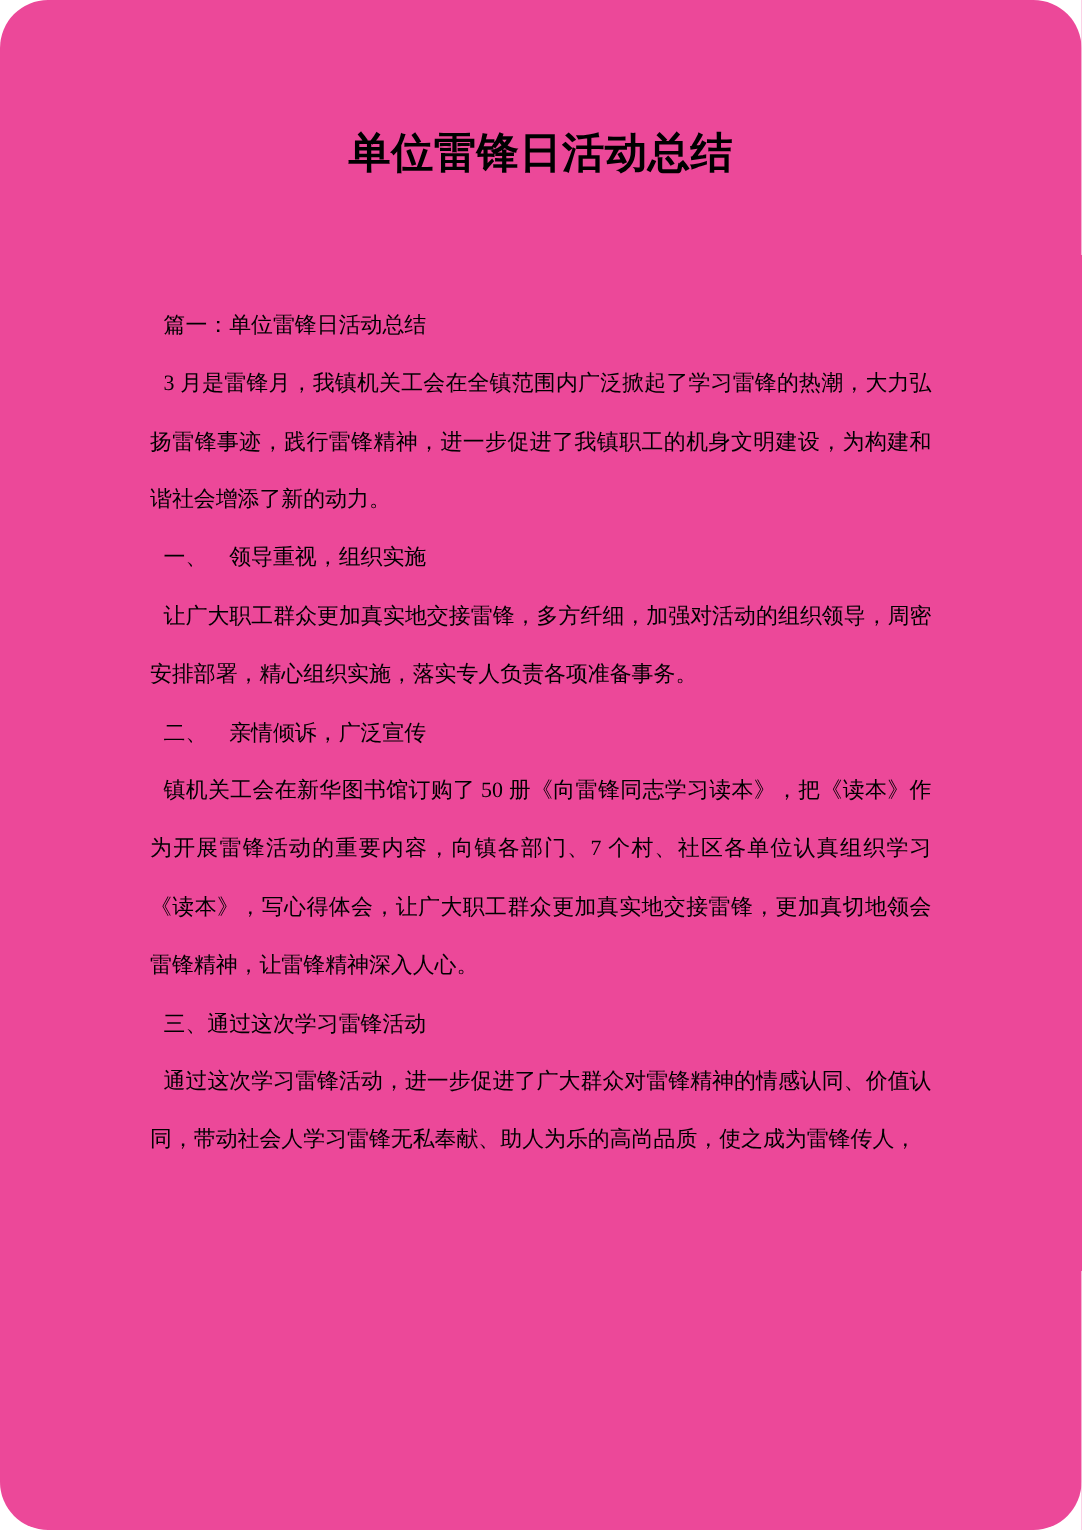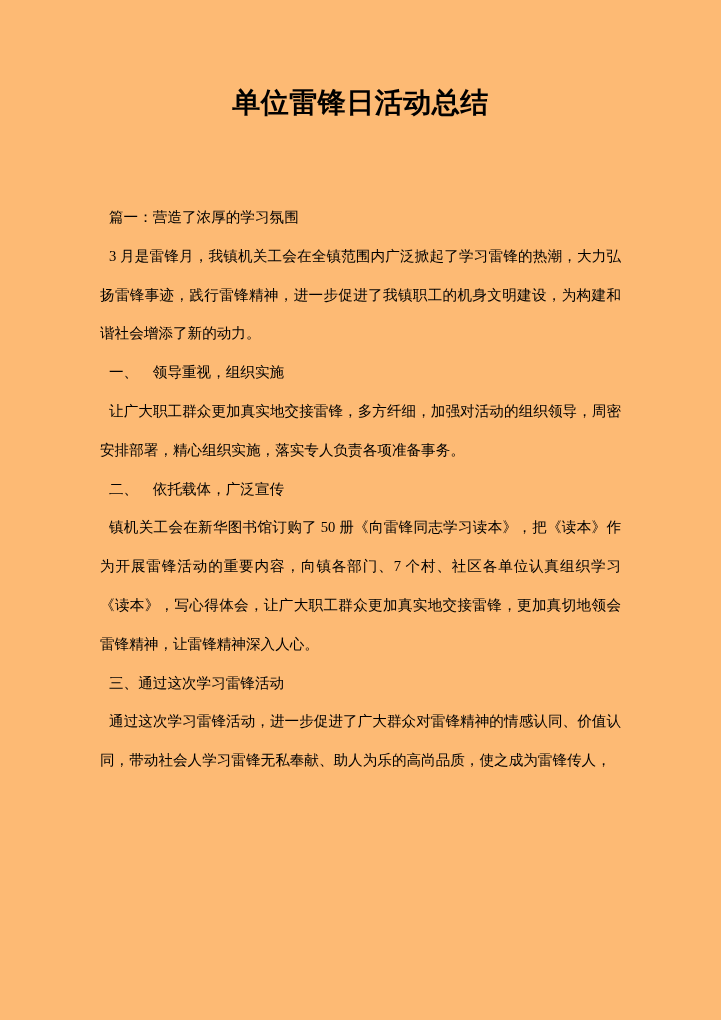--- a/index.html
+++ b/index.html
@@ -4,24 +4,25 @@
 <style>
   html, body {
     margin: 0;
     padding: 0;
     background: #ffffff;
   }
   .page {
     position: relative;
     width: 721px;
     height: 1020px;
-    background: #fdba74;
+    background: #ec4899;
     overflow: hidden;
     font-family: "Liberation Serif", "DejaVu Serif", serif;
     color: #000000;
+    border-radius: 32px;
   }
   .doc-title {
     margin: 0;
     padding-top: 82px;
     text-align: center;
     font-size: 28px;
     font-weight: bold;
     line-height: 42px;
     letter-spacing: 0.5px;
   }
@@ -39,22 +40,22 @@
     word-break: break-all;
   }
 </style>
 </head>
 <body>
 
 <div class="page">
   <h1 class="doc-title">单位雷锋日活动总结</h1>
 
   <div class="doc-body">
-    <p>篇一：营造了浓厚的学习氛围</p>
+    <p>篇一：单位雷锋日活动总结</p>
     <p>3 月是雷锋月，我镇机关工会在全镇范围内广泛掀起了学习雷锋的热潮，大力弘扬雷锋事迹，践行雷锋精神，进一步促进了我镇职工的机身文明建设，为构建和谐社会增添了新的动力。</p>
     <p>一、　领导重视，组织实施</p>
     <p>让广大职工群众更加真实地交接雷锋，多方纤细，加强对活动的组织领导，周密安排部署，精心组织实施，落实专人负责各项准备事务。</p>
-    <p>二、　依托载体，广泛宣传</p>
+    <p>二、　亲情倾诉，广泛宣传</p>
     <p>镇机关工会在新华图书馆订购了 50 册《向雷锋同志学习读本》，把《读本》作为开展雷锋活动的重要内容，向镇各部门、7 个村、社区各单位认真组织学习《读本》，写心得体会，让广大职工群众更加真实地交接雷锋，更加真切地领会雷锋精神，让雷锋精神深入人心。</p>
     <p>三、通过这次学习雷锋活动</p>
     <p>通过这次学习雷锋活动，进一步促进了广大群众对雷锋精神的情感认同、价值认同，带动社会人学习雷锋无私奉献、助人为乐的高尚品质，使之成为雷锋传人，</p>
   </div>
 </div>
 
 </body></html>

